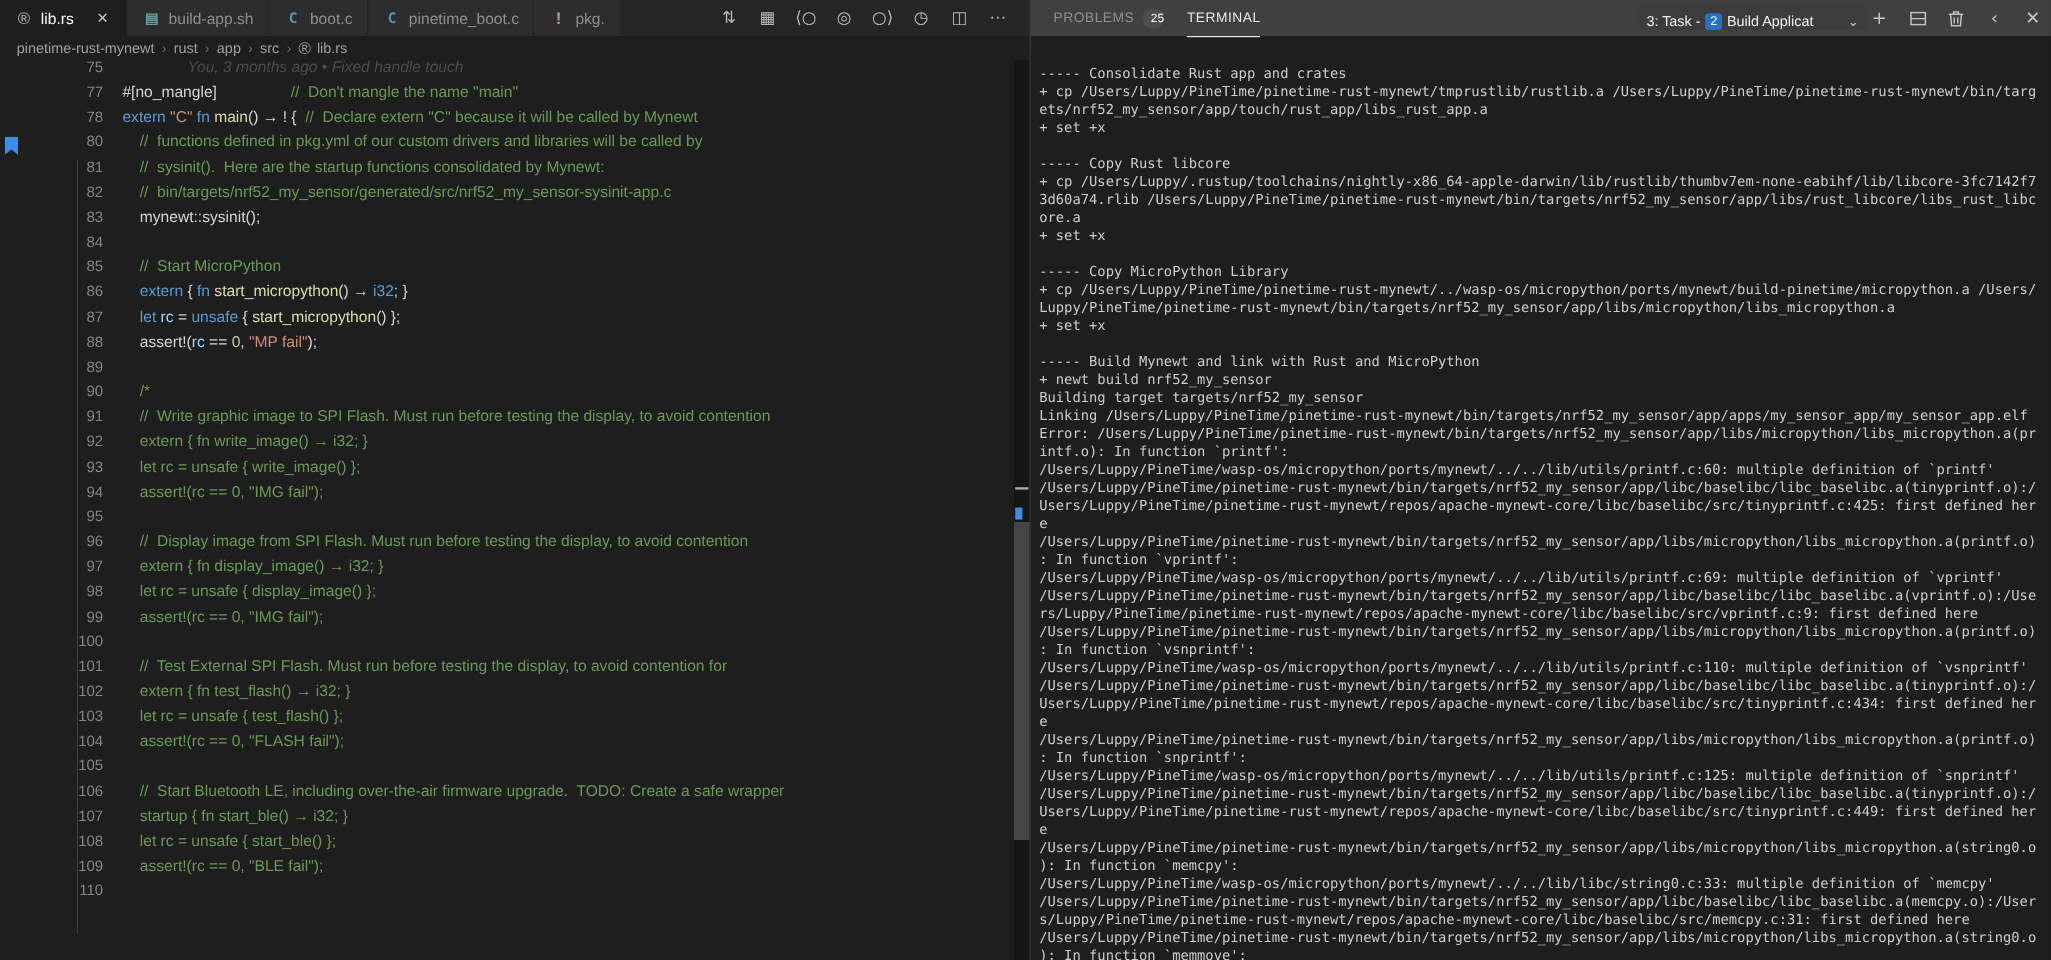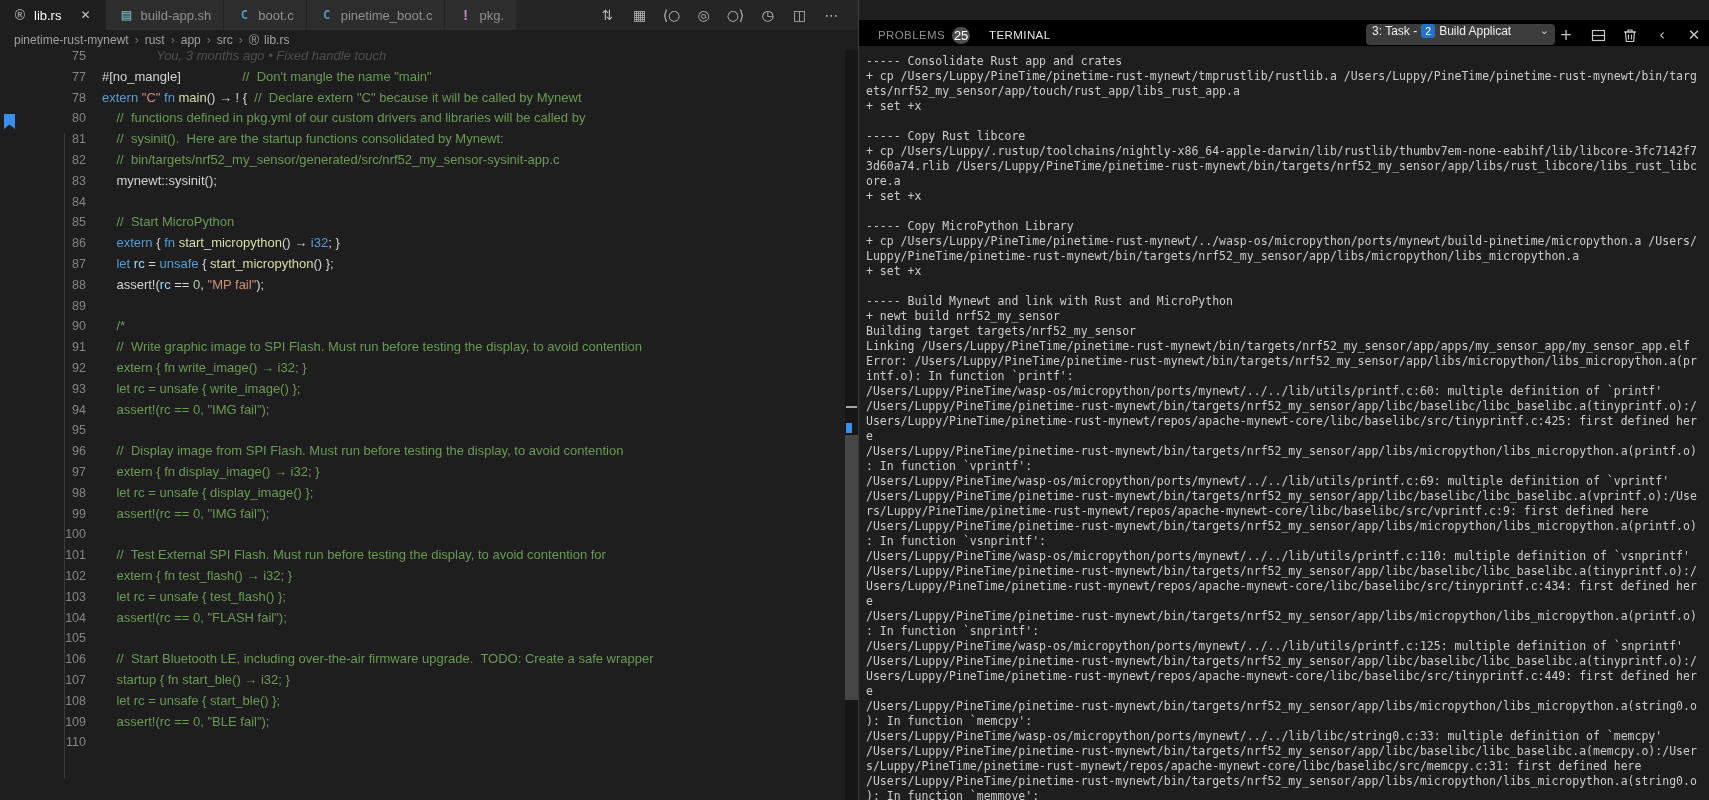--- a/index.html
+++ b/index.html
@@ -43,28 +43,28 @@
 
   
   .ed-sb-track{position:absolute;left:845px;top:0;width:13px;height:750px;background:rgba(0,0,0,0.25);}
   .ed-sb-thumb{position:absolute;left:845px;top:385px;width:13px;height:265px;background:rgba(110,110,110,0.55);}
   .ed-mark-white{position:absolute;left:846px;top:356px;width:11px;height:2px;background:#a8a8a8;}
   .ed-mark-blue{position:absolute;left:846px;top:373px;width:6px;height:10px;background:#3b8eea;}
 
   .divider{position:absolute;left:858px;top:0;width:1px;height:800px;background:#3c3c3c;}
 
   
-  .panel-header{position:absolute;left:859px;top:0;right:0;height:30px;background:#000000;display:flex;align-items:center;margin-top:20px;}
+  .panel-header{position:absolute;left:859px;top:0;right:0;height:30px;background:#404040;display:flex;align-items:center;}
   .panel-tab{font-size:11.5px;letter-spacing:0.4px;color:#8f8f8f;margin-left:19px;display:flex;align-items:center;
              gap:7px;height:30px;cursor:pointer;}
   .panel-tab.active{color:#e7e7e7;border-bottom:1.5px solid #e7e7e7;padding-top:1.5px;}
-  .pbadge{background:#4d4d4d;color:#ffffff;border-radius:9px;font-size:13px;min-width:18px;height:17px;line-height:17px;
-          text-align:center;letter-spacing:0;}
+  .pbadge{background:#4d4d4d;color:#ffffff;border-radius:9px;font-size:10px;min-width:18px;height:17px;line-height:17px;
+          text-align:right;letter-spacing:0;}
   .task-select{position:absolute;left:507px;top:4px;width:177px;height:21px;background:#3c3c3c;border-radius:4px;
-               display:flex;align-items:flex-start;font-size:12px;color:#f0f0f0;padding:0 6px;gap:4px;cursor:pointer;
+               display:flex;align-items:flex-end;font-size:12px;color:#f0f0f0;padding:0 6px;gap:4px;cursor:pointer;
                white-space:nowrap;overflow:hidden;}
   .task-select .tbadge{background:#2472c8;color:#fff;border-radius:3px;font-size:10.5px;width:14px;height:14px;
                        line-height:14px;text-align:center;flex:0 0 14px;}
   .task-select .chev{margin-left:auto;color:#cccccc;font-size:11px;}
   .panel-icons{position:absolute;right:6px;top:0;height:30px;display:flex;align-items:center;gap:14px;}
   .p-icon{color:#c5c5c5;font-size:15px;width:18px;text-align:center;cursor:pointer;font-family:"DejaVu Sans",sans-serif;}
   .p-icon svg{display:block;margin:0 auto;}
 
   .terminal{position:absolute;left:859px;top:46px;right:0;bottom:0;background:#1e1e1e;overflow:hidden;
             padding:8px 0 0 7px;}

